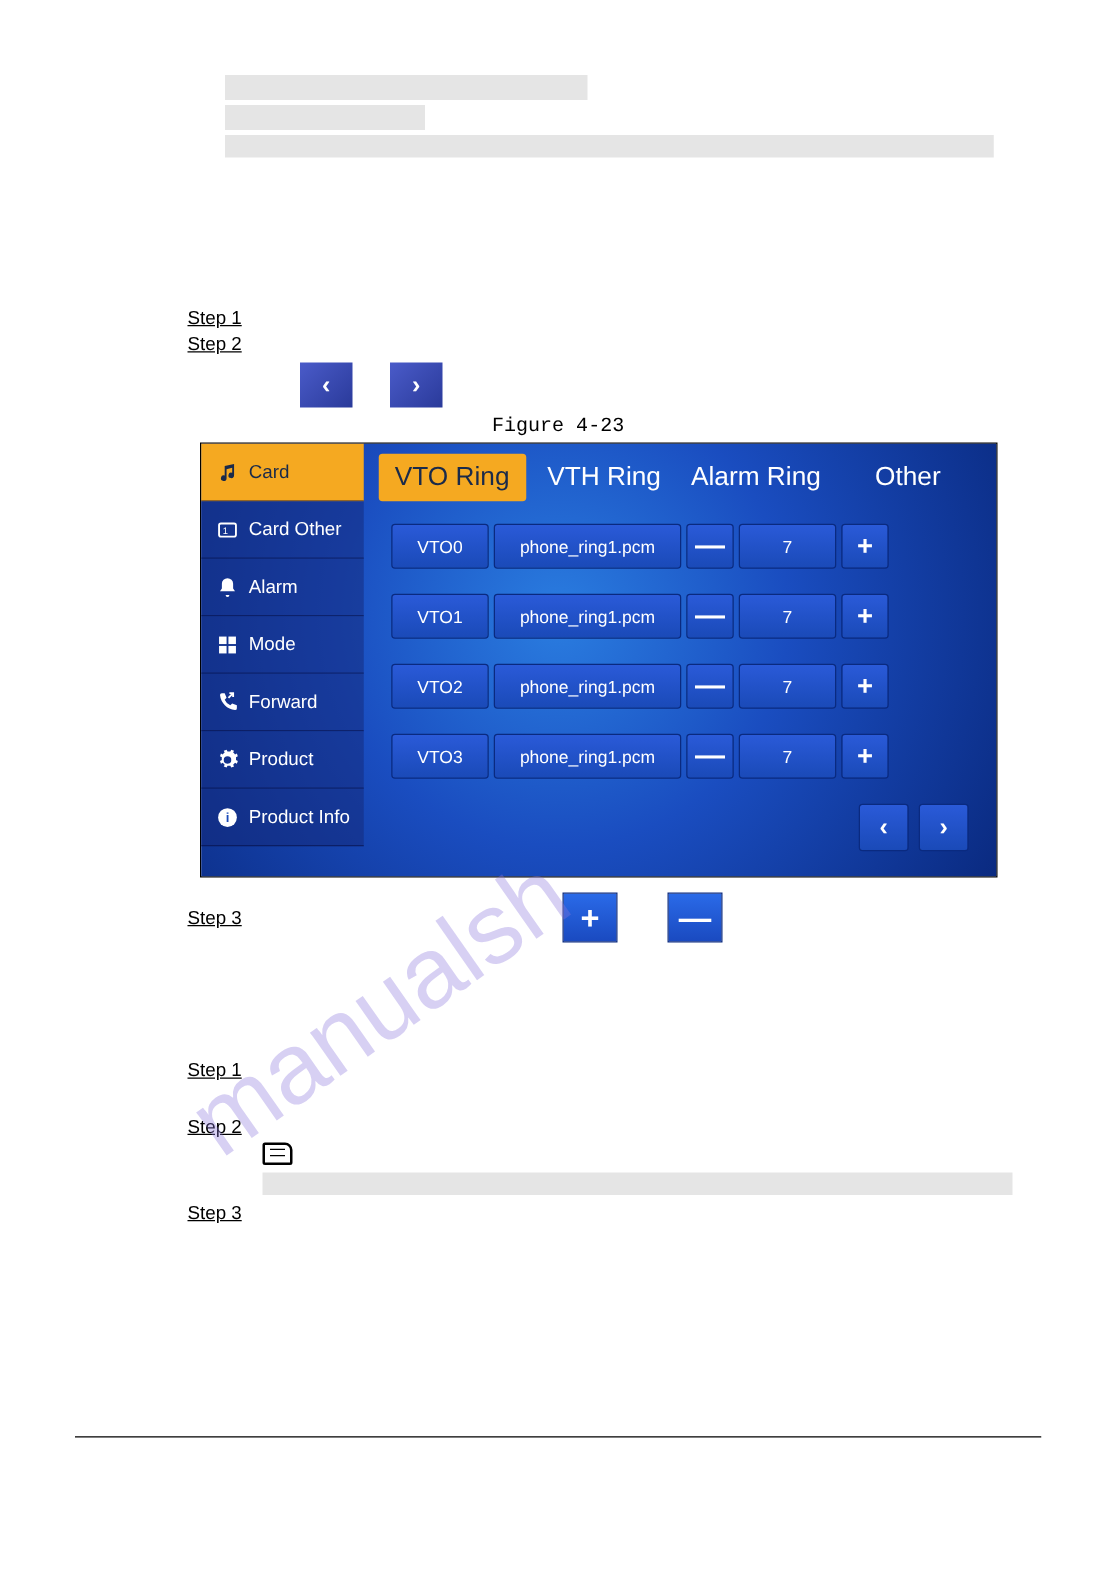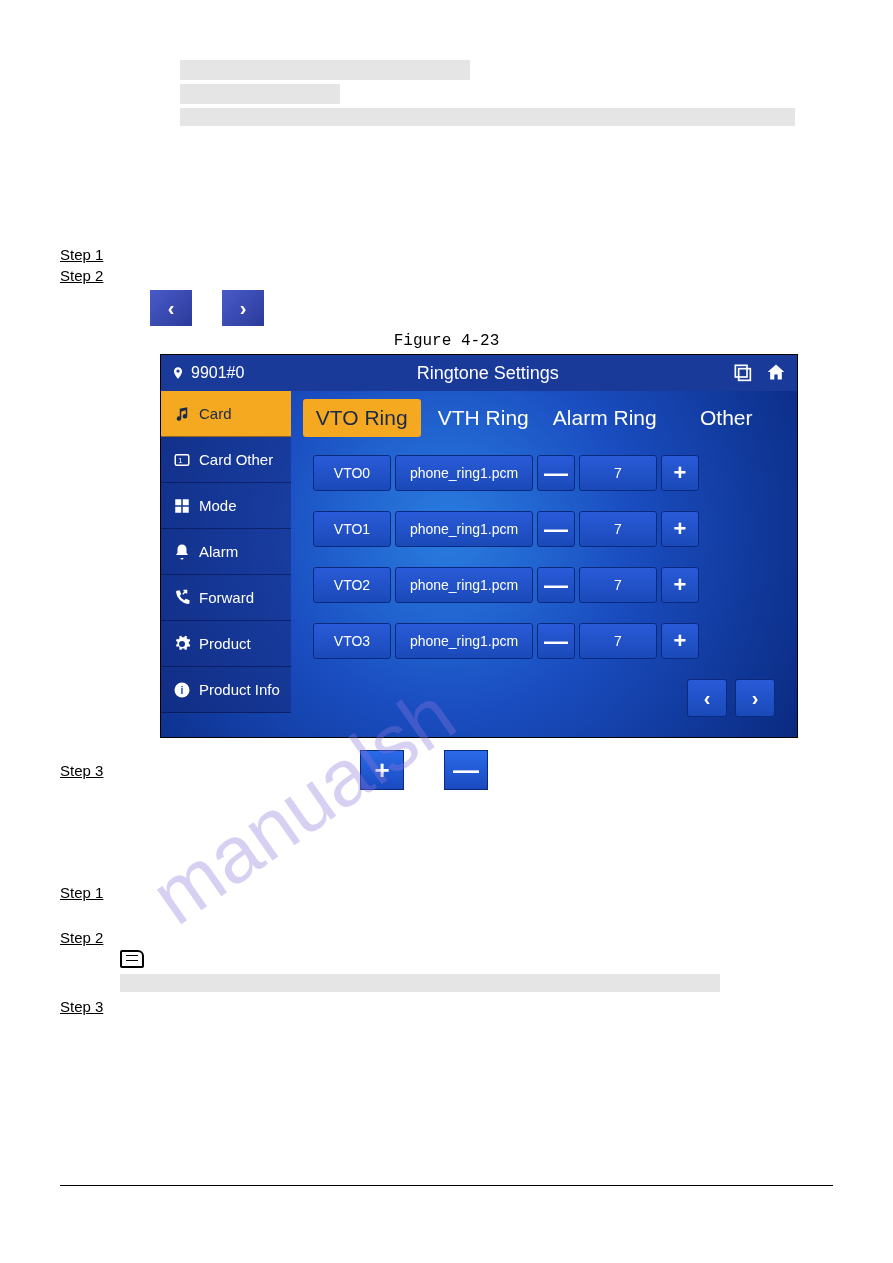--- a/index.html
+++ b/index.html
@@ -25,28 +25,28 @@
   .side-item { height:46px; display:flex; align-items:center; padding-left:12px; color:#fff; font-size:15px; gap:8px; border-bottom:1px solid rgba(0,0,40,0.4); background: rgba(20,40,120,0.5); cursor:pointer; }
   .side-item.active { background:#f5a921; color:#1a2a4a; }
   .side-icon { width:18px; height:18px; display:flex; align-items:center; justify-content:center; }
   .content-area { flex:1; padding:8px 12px; }
   .tabs { display:flex; gap:4px; margin-bottom:18px; }
   .tab { flex:1; height:38px; display:flex; align-items:center; justify-content:center; color:#fff; font-size:21px; border-radius:3px; cursor:pointer; }
   .tab.active { background:#f5a921; color:#1a2a4a; }
   .vto-row { display:flex; gap:4px; margin-bottom:20px; align-items:center; }
   .vto-cell { height:36px; display:flex; align-items:center; justify-content:center; background:linear-gradient(#2a5ad8,#1a4ab8); border:1px solid #0a2a80; border-radius:3px; color:#fff; font-size:14px; }
   .vto-name { width:78px; }
-  .vto-file { width:138px; }
+  .vto-file { width:150px; }
   .vto-minus { width:38px; cursor:pointer; font-size:24px; font-weight:bold; }
   .vto-num { width:78px; }
   .vto-plus { width:38px; cursor:pointer; font-size:22px; font-weight:bold; }
   .page-nav { display:flex; justify-content:flex-end; gap:8px; margin-top:14px; padding-right:10px; }
   .page-nav-btn { width:40px; height:38px; background:linear-gradient(#2a5ad8,#1a4ab8); border:1px solid #0a2a80; border-radius:3px; color:#fff; display:flex; align-items:center; justify-content:center; font-size:20px; font-weight:bold; cursor:pointer;}
   .big-btn { width:44px; height:40px; background:linear-gradient(#2a6ae8,#1a4ac0); border:1px solid #0a2a80; color:#fff; font-size:26px; font-weight:bold; display:flex; align-items:center; justify-content:center; cursor:pointer; }
-  .indent { }
+  .indent { margin-left:90px; }
   .watermark { position:absolute; left:130px; top:760px; transform:rotate(-35deg); font-size:80px; color:rgba(140,120,220,0.35); font-family: cursive, sans-serif; pointer-events:none; z-index:1; }
   .pg-wrap { position:relative; }
   .note-icon { width:24px; height:18px; border:2px solid #000; border-radius:2px 6px 2px 2px; position:relative; display:inline-block; margin-right:8px; }
   .note-icon::before { content:""; position:absolute; left:4px; top:3px; right:4px; border-top:1px solid #000; }
   .note-icon::after { content:""; position:absolute; left:4px; top:8px; right:4px; border-top:1px solid #000; }
   .hr-bottom { border:none; border-top:1px solid #000; margin-top:170px; }
   .sec-gap { height:60px; }
 </style>
 </head>
 <body>
@@ -74,79 +74,57 @@
   </div>
   <div class="step-row" style="padding-left:90px; gap:30px; margin-top:6px;">
     <button class="nav-btn">‹</button>
     <button class="nav-btn">›</button>
   </div>
 </div>
 
 <div class="fig-title">Figure 4-23</div>
 
 <div class="device-screen">
-  <div class="ds-header">
-    <span class="ds-pin">
-      <svg viewBox="0 0 24 24" fill="#fff">
-              <path d="M12 2C8 2 5 5 5 9c0 5 7 13 7 13s7-8 7-13c0-4-3-7-7-7zm0 9.5A2.5 2.5 0 1 1 12 6a2.5 2.5 0 0 1 0 5.5z"></path>
-            </svg>
-    </span>
-    <span class="ds-header-text">9901#0</span>
-    <span class="ds-title">Ringtone Settings</span>
-    <div class="ds-header-icons">
-      <span>
-        <svg width="22" height="20" viewBox="0 0 24 24" fill="#fff">
-                <rect x="4" y="4" width="14" height="14" fill="none" stroke="#fff" stroke-width="2"></rect>
-                <rect x="8" y="8" width="14" height="14" fill="none" stroke="#fff" stroke-width="2"></rect>
-              </svg>
-      </span>
-      <span>
-        <svg width="22" height="20" viewBox="0 0 24 24" fill="#fff">
-                <path d="M12 3l10 9h-3v9h-5v-6h-4v6H5v-9H2z"></path>
-              </svg>
-      </span>
-    </div>
-  </div>
   <div class="ds-body">
     <div class="sidebar">
       <div class="side-item active">
         <span class="side-icon">
           <svg viewBox="0 0 24 24" fill="#1a2a4a">
                   <path d="M9 17V5l10-2v12a3 3 0 1 1-2-2.83V7L11 8.5V18a3 3 0 1 1-2-2.83z"></path>
                 </svg>
         </span>
         <span>Card</span>
       </div>
       <div class="side-item">
         <span class="side-icon">
           <svg viewBox="0 0 24 24" fill="#fff">
                   <rect x="3" y="5" width="18" height="14" rx="2" fill="none" stroke="#fff" stroke-width="2"></rect>
                   <text x="7" y="16" font-size="10" fill="#fff">1</text>
                 </svg>
         </span>
         <span>Card Other</span>
+      </div>
+      <div class="side-item">
+        <span class="side-icon">
+          <svg viewBox="0 0 24 24" fill="#fff">
+                  <path d="M12 2a6 6 0 0 0-6 6v5l-2 3h16l-2-3V8a6 6 0 0 0-6-6zm0 20a2 2 0 0 0 2-2h-4a2 2 0 0 0 2 2z"></path>
+                </svg>
+        </span>
+        <span>Alarm</span>
       </div>
       <div class="side-item">
         <span class="side-icon">
           <svg viewBox="0 0 24 24" fill="#fff">
                   <rect x="3" y="3" width="8" height="8"></rect>
                   <rect x="13" y="3" width="8" height="8"></rect>
                   <rect x="3" y="13" width="8" height="8"></rect>
                   <rect x="13" y="13" width="8" height="8"></rect>
                 </svg>
         </span>
         <span>Mode</span>
-      </div>
-      <div class="side-item">
-        <span class="side-icon">
-          <svg viewBox="0 0 24 24" fill="#fff">
-                  <path d="M12 2a6 6 0 0 0-6 6v5l-2 3h16l-2-3V8a6 6 0 0 0-6-6zm0 20a2 2 0 0 0 2-2h-4a2 2 0 0 0 2 2z"></path>
-                </svg>
-        </span>
-        <span>Alarm</span>
       </div>
       <div class="side-item">
         <span class="side-icon">
           <svg viewBox="0 0 24 24" fill="#fff">
                   <path d="M6 2h3l2 5-2 2a12 12 0 0 0 6 6l2-2 5 2v3a2 2 0 0 1-2 2A18 18 0 0 1 4 4a2 2 0 0 1 2-2z"></path>
                   <path d="M14 2l4 0 0 4M18 2l-5 5" stroke="#fff" stroke-width="2" fill="none"></path>
                 </svg>
         </span>
         <span>Forward</span>
       </div>

